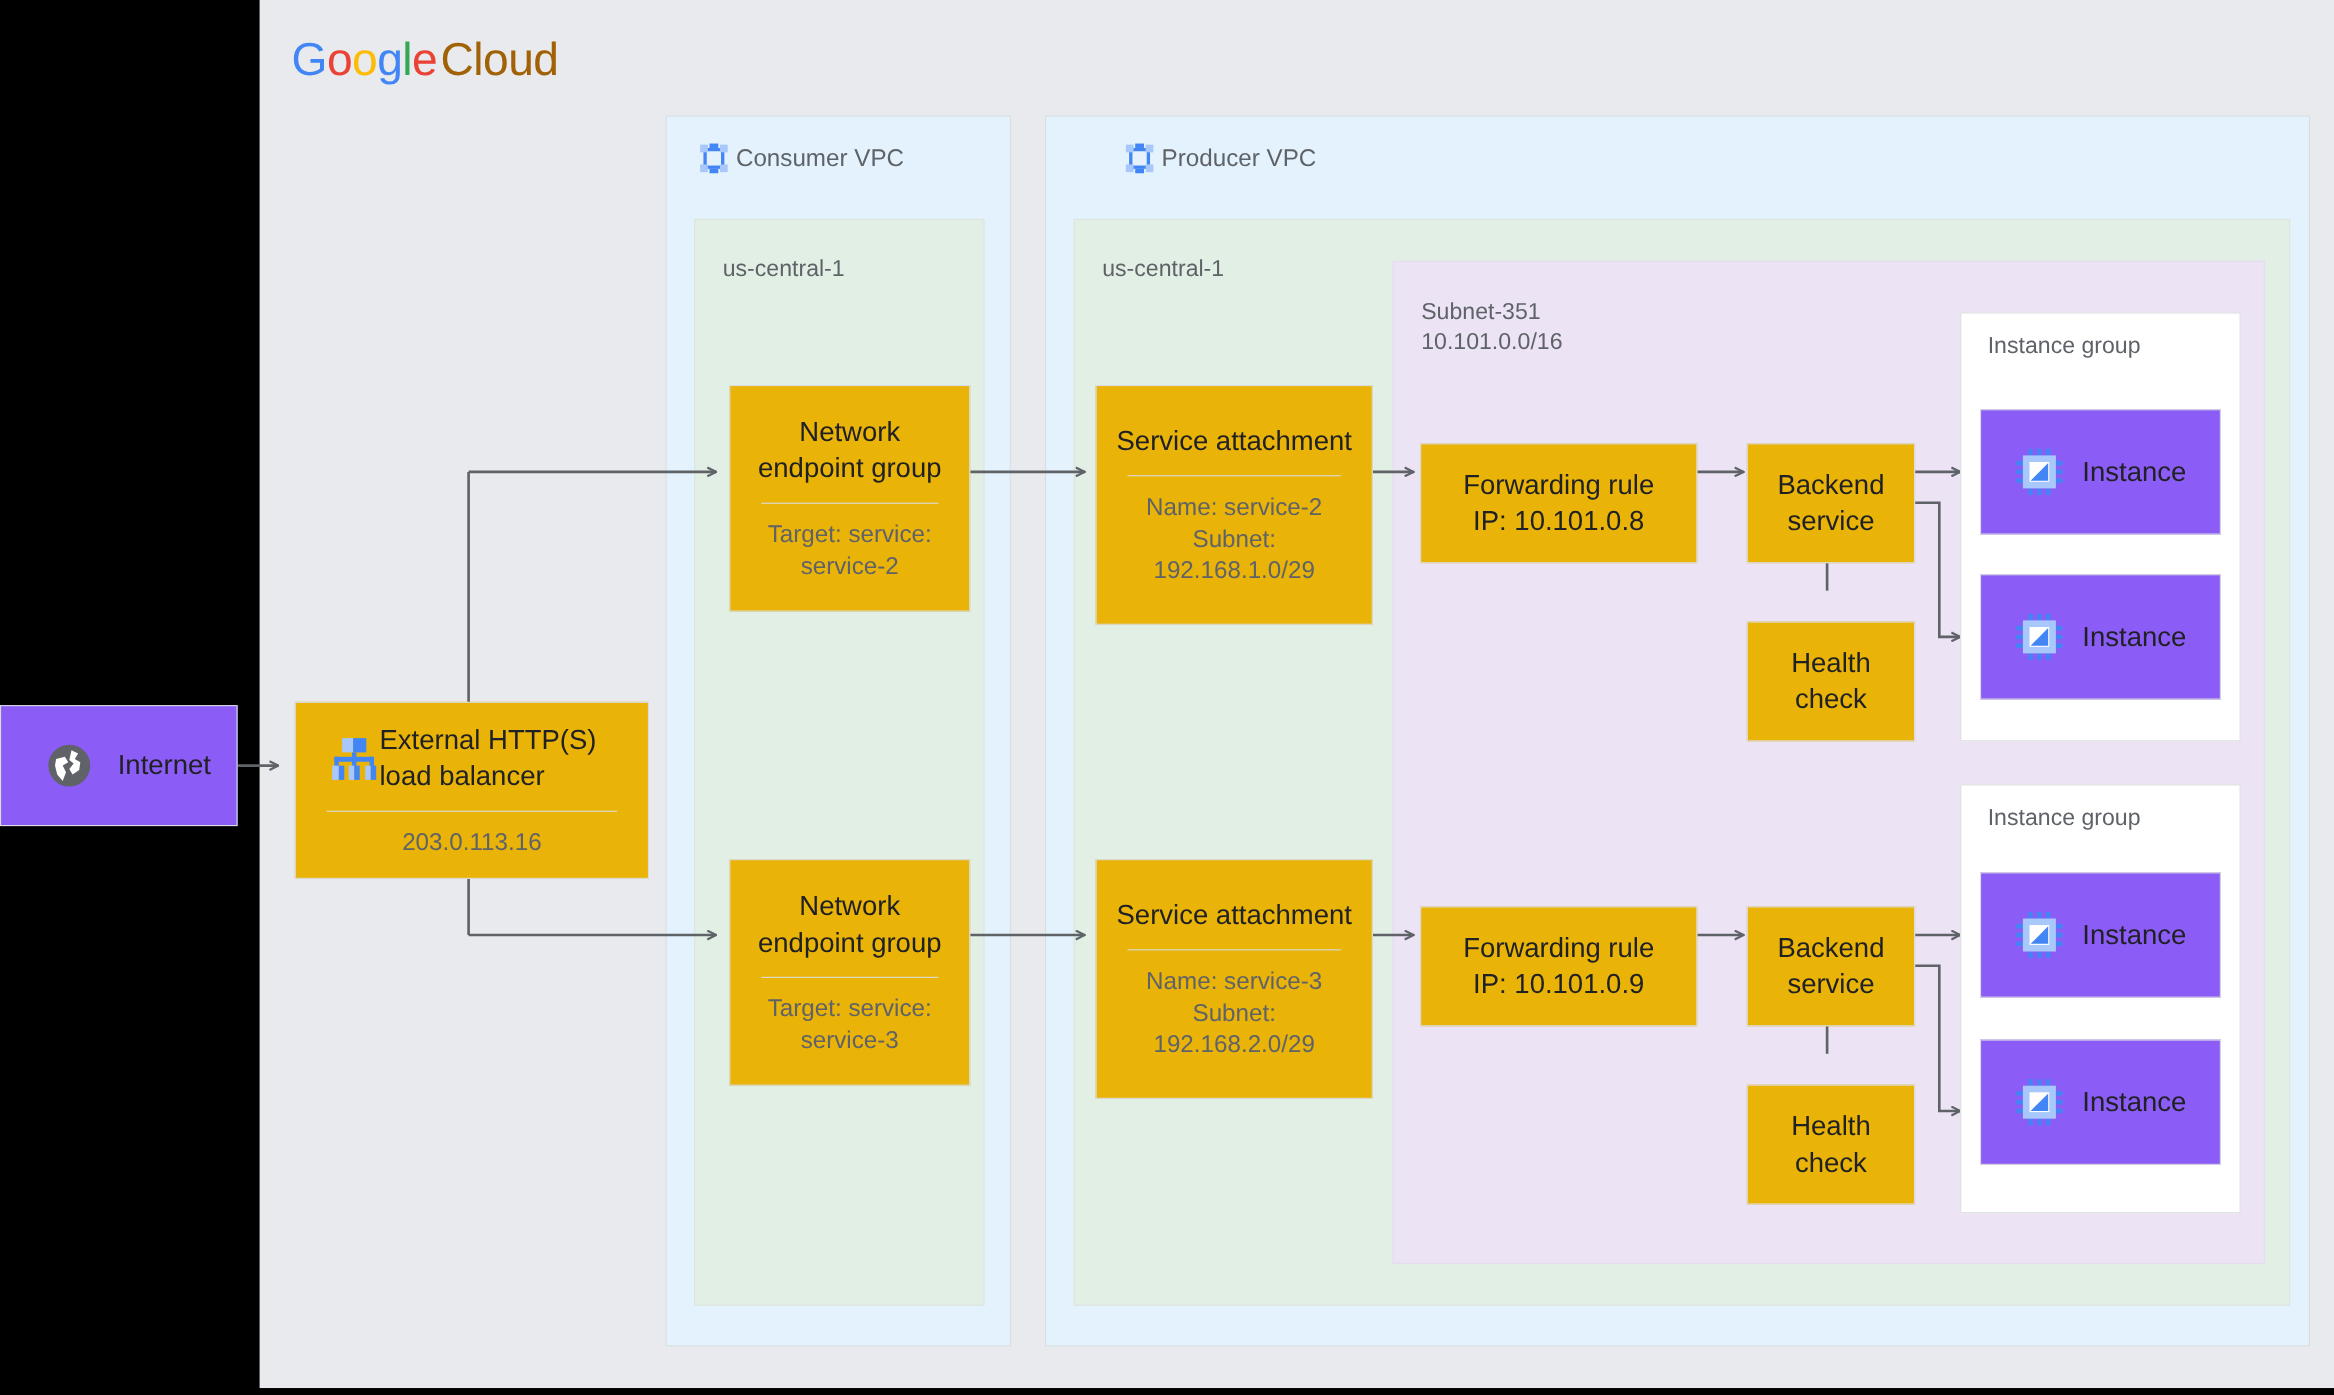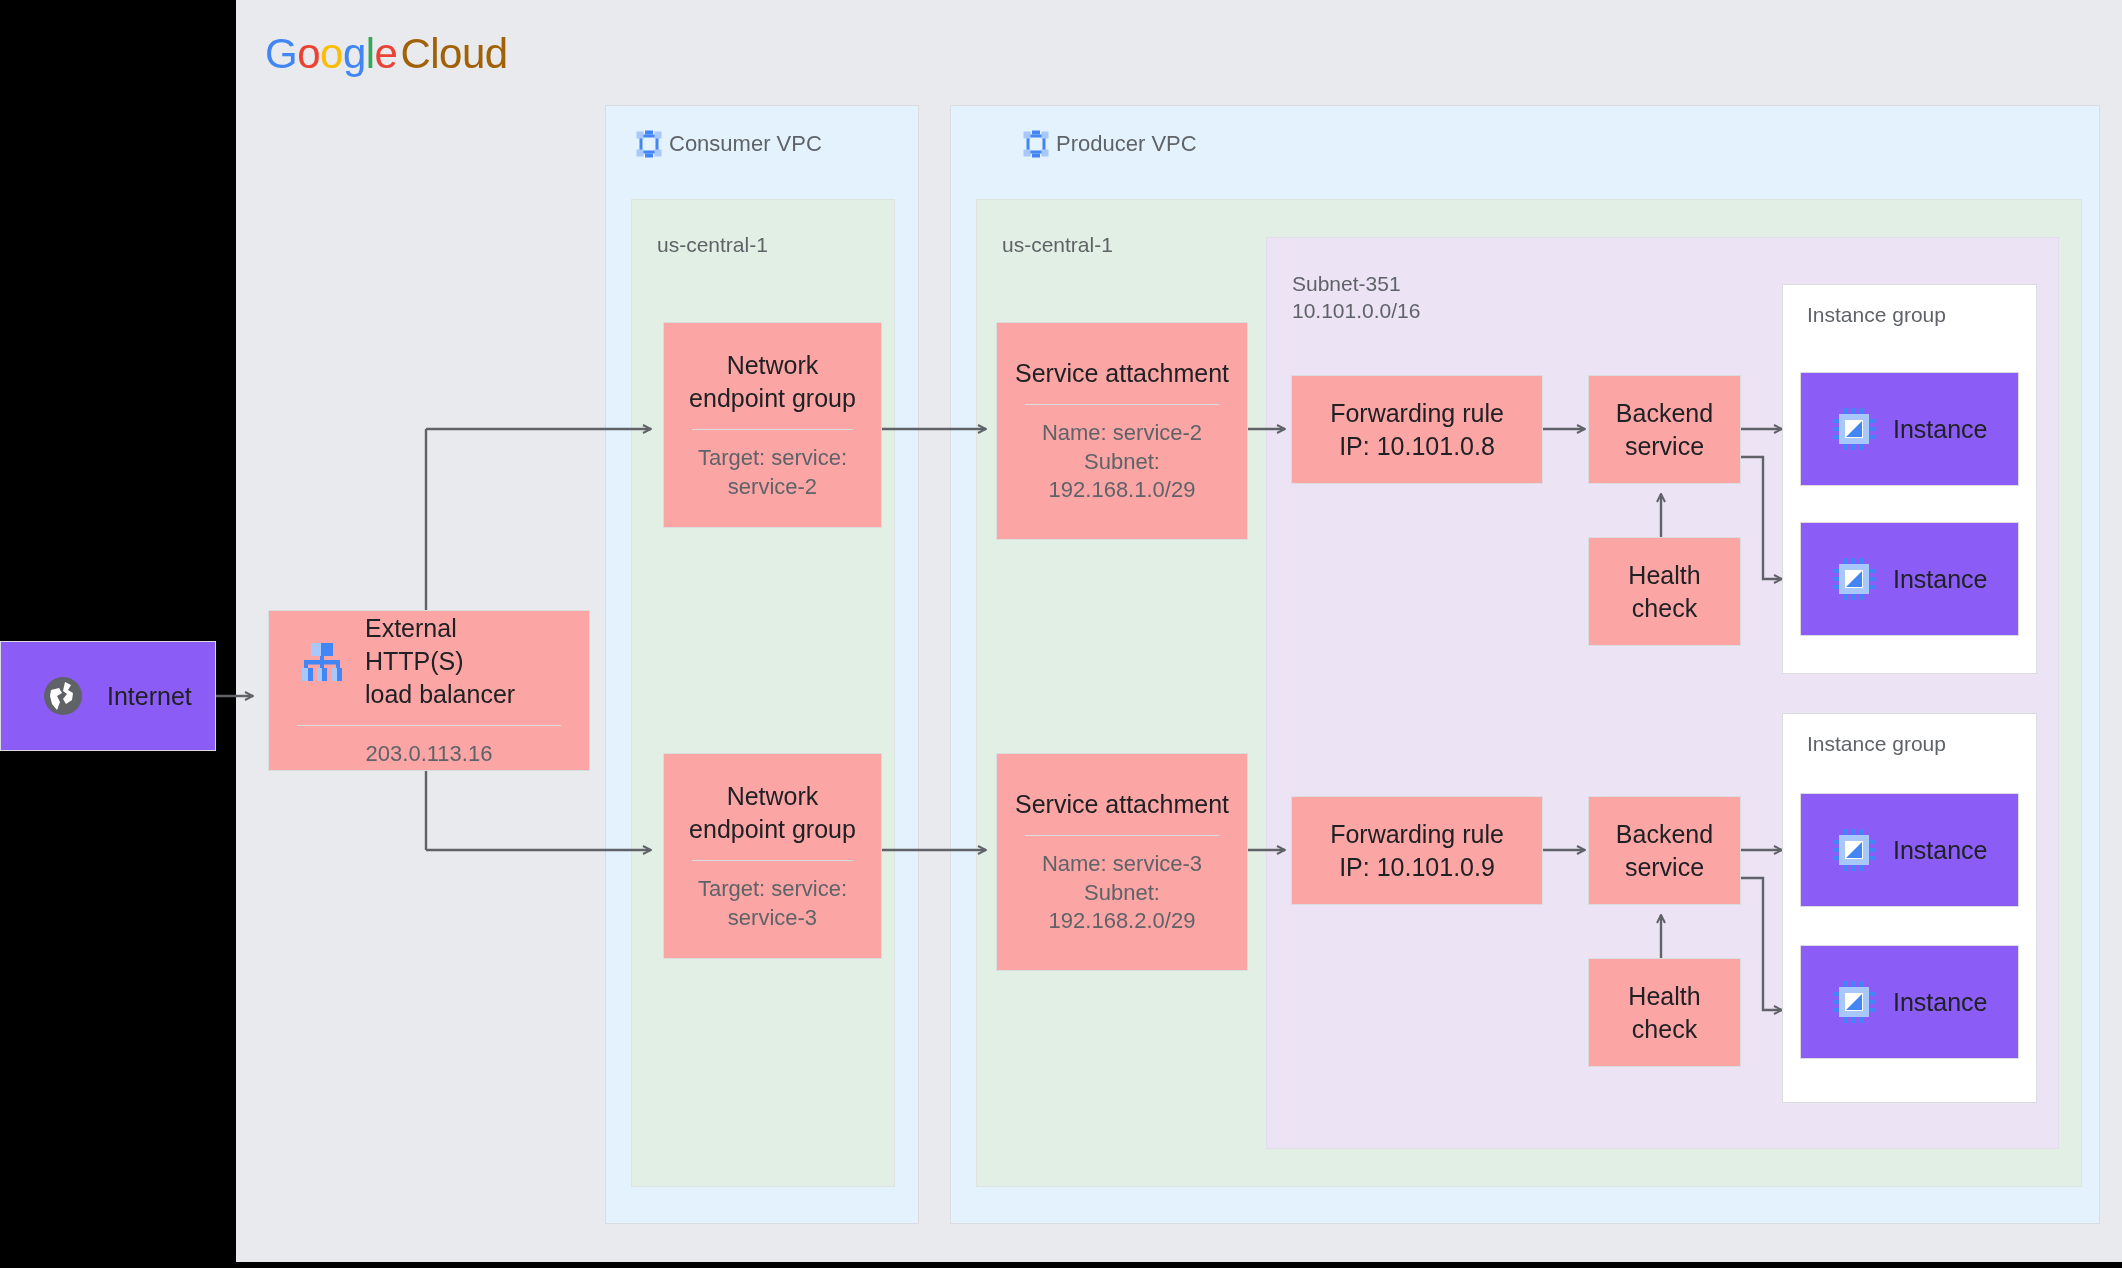--- a/index.html
+++ b/index.html
@@ -21,22 +21,22 @@
   
   .vpc{position:absolute;background:#e3f2fd;border:1px solid #dadce0;}
   .region{position:absolute;background:#e2efe5;border:1px solid #dfe3e1;}
   .subnet{position:absolute;background:#ece3f5;border:1px solid #e3dced;}
   .grouplabel{position:absolute;color:#5f6368;font-size:21px;white-space:pre-line;line-height:1.28;}
 
   .vpchead{position:absolute;display:flex;align-items:center;gap:5px;}
   .vpchead .lbl{color:#5f6368;font-size:22px;}
 
   
-  .card{position:absolute;background:#fca5a5;border:1px solid #dadce0;box-sizing:border-box;
-        display:flex;flex-direction:column;align-items:center;justify-content:center;}
+  .card{position:absolute;background:#eab308;border:1px solid #dadce0;box-sizing:border-box;
+        display:flex;flex-direction:column;align-items:center;justify-content:center;margin-top:28px;}
   .card .title{color:#202124;font-size:25px;line-height:1.32;text-align:center;white-space:pre-line;}
   .card .sub{color:#5f6368;font-size:22px;line-height:1.30;text-align:center;white-space:pre-line;}
   .hr{width:calc(100% - 56px);height:1px;background:#dadce0;margin:14px 0 14px 0;}
 
   .igcard{position:absolute;background:#fff;border:1px solid #dadce0;box-sizing:border-box;}
   .iglabel{position:absolute;left:24px;top:18px;color:#5f6368;font-size:21px;}
   .inst{position:absolute;background:#8b5cf6;border:1px solid #dadce0;box-sizing:border-box;
         display:flex;align-items:center;gap:18px;padding-left:32px;}
   .inst .t{color:#202124;font-size:25px;}
 
@@ -140,21 +140,21 @@
       <svg width="44" height="44" viewBox="0 0 44 44">
         <circle cx="22" cy="22" r="19" fill="#5f6368"></circle>
         <path d="M10,16 L18,14 L21,19 L16,22 L19,28 L16,36 L11,30 L9,22 Z" fill="#fff"></path>
         <path d="M24,8 L30,11 L27,16 L32,19 L31,26 L25,30 L22,25 L26,20 L22,17 Z" fill="#fff"></path>
       </svg>
     </span>
     <span class="t">Internet</span>
   </div>
 
   <div class="card" style="left:268px;top:610px;width:322px;height:161px;">
-    <div style="display:flex;gap:20px;padding:0 30px;width:100%;box-sizing:border-box;">
+    <div style="display:flex;padding:0 30px;width:100%;box-sizing:border-box;">
       <span class="iconbox">
         <svg width="46" height="46" viewBox="0 0 46 46">
           <rect x="12" y="4" width="10" height="13" fill="#a8c7fa"></rect>
           <rect x="22" y="4" width="12" height="13" fill="#4285f4"></rect>
           <rect x="21" y="17" width="4" height="8" fill="#4285f4"></rect>
           <rect x="5" y="21" width="36" height="4.5" fill="#4285f4"></rect>
           <rect x="5" y="21" width="4" height="9" fill="#4285f4"></rect>
           <rect x="21" y="21" width="4" height="9" fill="#4285f4"></rect>
           <rect x="37" y="21" width="4" height="9" fill="#4285f4"></rect>
           <rect x="3" y="29" width="6" height="13" fill="#a8c7fa"></rect>

